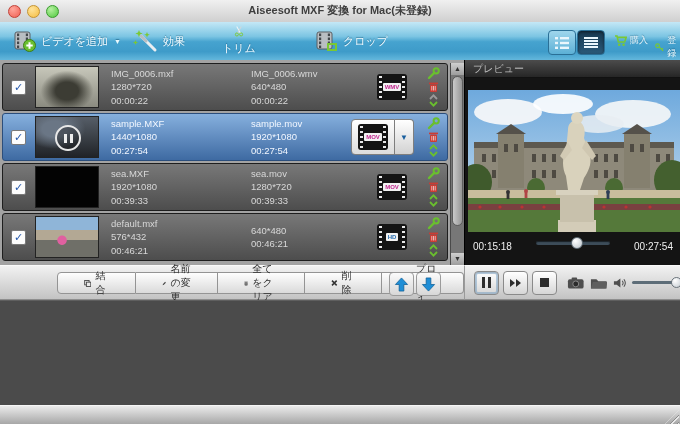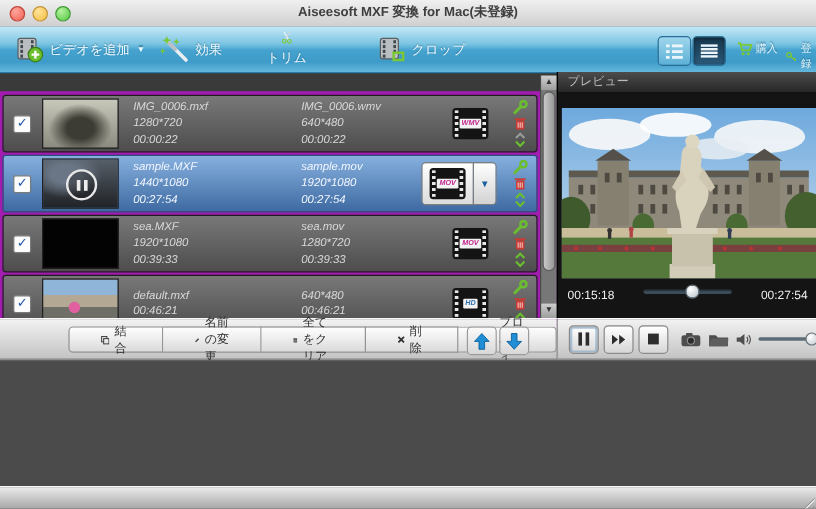--- a/index.html
+++ b/index.html
@@ -25,22 +25,22 @@
   .dd-tri{font-size:7px;color:#eafaff;margin-left:2px;}
   .viewbtn{position:absolute;top:8px;width:26px;height:23px;border-radius:4px;border:1px solid #2a6f96;
     display:flex;align-items:center;justify-content:center;}
   .viewbtn.off{background:linear-gradient(#9fd6ec,#5cb0d6);}
   .viewbtn.on{background:linear-gradient(#17374e,#2a5a7a);box-shadow:inset 0 1px 3px rgba(0,0,0,.5);}
   .minibar{width:14px;height:2px;background:#eaf6fc;margin:1px 0;}
   .small-link{position:absolute;top:12px;display:flex;align-items:center;gap:3px;
     color:#e8f6fc;font-size:9px;text-shadow:0 -1px 1px rgba(0,60,90,.4);}
 
   
-  .file-list{position:absolute;top:76px;left:0;width:464px;height:205px;background:#a21caf;
-    padding:3px 0 0 0;box-sizing:border-box;font-style:italic;}
+  .file-list{position:absolute;top:60px;left:0;width:464px;height:205px;background:#a3a3a3;
+    padding:3px 0 0 0;box-sizing:border-box;}
   .row{position:relative;height:48px;margin:0 16px 2px 2px;border:1px solid #1e1e1e;border-radius:3px;
     background:linear-gradient(#787878,#4d4d4d);display:flex;align-items:center;box-sizing:border-box;}
   .row.selected{background:linear-gradient(#86b0de,#3e6aa2);border-color:#2b4e7c;}
   .chk{width:13px;height:13px;margin-left:8px;background:#fdfdfd;border:1px solid #7a7a7a;border-radius:2px;
     font-size:11px;line-height:12px;text-align:center;color:#2458ad;font-weight:bold;}
   .chk::after{content:"✓";}
   .thumb{width:62px;height:40px;margin-left:9px;border:1px solid #222;background:#111;position:relative;flex:none;}
   .thumb-0{background:radial-gradient(ellipse at 50% 60%,#3c3c34 0 26%,rgba(0,0,0,0) 60%),linear-gradient(#c7c7ba,#8b8b80);}
   .thumb-1{background:radial-gradient(ellipse at 30% 30%,#6a7685 0 20%,rgba(0,0,0,0) 50%),linear-gradient(#565e68,#202327);}
   .thumb-2{background:#030303;}
@@ -343,20 +343,21 @@
           <path d="M1 1 L4.5 4.6 L8 1" fill="none" stroke="#6abf2e" stroke-width="1.8"></path>
           </svg>
       </div>
     </div>
 
     <div class="row">
       <div class="chk"></div>
       <div class="thumb thumb-3"></div>
       <div class="fcol">
         <div class="fname">default.mxf</div>
+        <div>576*432</div>
         <div>00:46:21</div>
       </div>
       <div class="fcol ocol">
         <div>640*480</div>
         <div>00:46:21</div>
       </div>
       <div class="fmt-wrap">
           <div class="fmt">
         <span class="fmt-label" style="color:#2b6fb0;">HD</span>
           </div>

